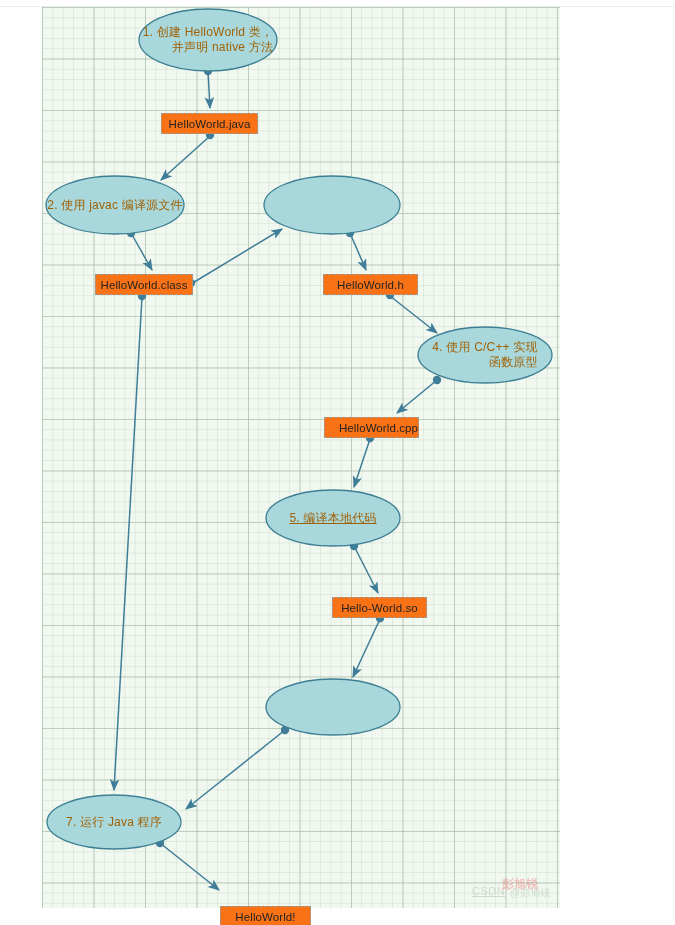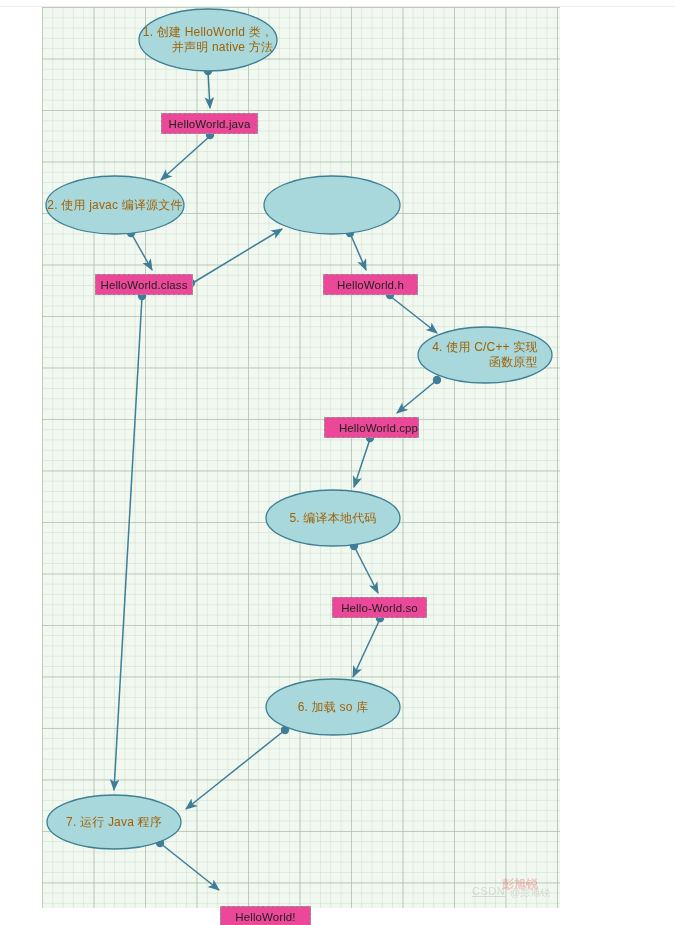--- a/index.html
+++ b/index.html
@@ -59,21 +59,21 @@
     color: #a16207;
     font-size: 12px;
     line-height: 15px;
     white-space: pre-line;
     pointer-events: none;
     letter-spacing: 0.2px;
   }
   .artifact-box {
     position: absolute;
     border: 1px dashed #9a9a9a;
-    background: #ec4899;
+    background: #f97316;
     display: flex;
     align-items: center;
     justify-content: center;
     color: #222222;
     font-size: 11.5px;
     box-sizing: border-box;
     letter-spacing: 0.1px;
   }
   #watermark {
     position: absolute;
@@ -167,22 +167,21 @@
       <ellipse cx="333" cy="707" rx="67" ry="28"></ellipse>
       <ellipse cx="114" cy="822" rx="67" ry="27"></ellipse>
     </g>
   </svg>
 
   <div class="node-ellipse-label" style="left:139px; top:9px; width:138px; height:62px;">1. 创建 HelloWorld 类，
 并声明 native 方法</div>
   <div class="node-ellipse-label" style="left:46px; top:176px; width:138px; height:58px;">2. 使用 javac 编译源文件</div>
   <div class="node-ellipse-label" style="left:418px; top:327px; width:134px; height:56px;">4. 使用 C/C++ 实现
 函数原型</div>
-  <div class="node-ellipse-label" style="left:266px; top:490px; width:134px; height:56px;">5. 编译本地代码</div>
-  <div class="node-ellipse-label" style="left:266px; top:679px; width:134px; height:56px;">6. 加载 so 库</div>
+  <div class="node-ellipse-label" style="left:266px; top:490px; width:134px; height:56px;text-decoration:underline;">5. 编译本地代码</div>
   <div class="node-ellipse-label" style="left:47px; top:795px; width:134px; height:54px;">7. 运行 Java 程序</div>
 
   <div class="artifact-box" style="left:161px; top:113px; width:97px; height:21px;">HelloWorld.java</div>
   <div class="artifact-box" style="left:95px; top:274px; width:98px; height:21px;">HelloWorld.class</div>
   <div class="artifact-box" style="left:323px; top:274px; width:95px; height:21px;">HelloWorld.h</div>
   <div class="artifact-box" style="left:324px; top:417px; width:95px; height:21px;padding-left:14px;">HelloWorld.cpp</div>
   <div class="artifact-box" style="left:332px; top:597px; width:95px; height:21px;">Hello-World.so</div>
   <div class="artifact-box" style="left:220px; top:882px; width:91px; height:21px;margin-top:24px;">HelloWorld!</div>
 
   <div id="watermark">

